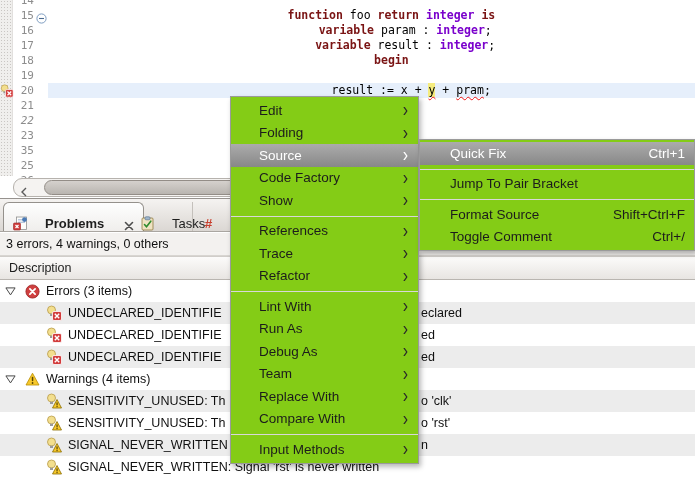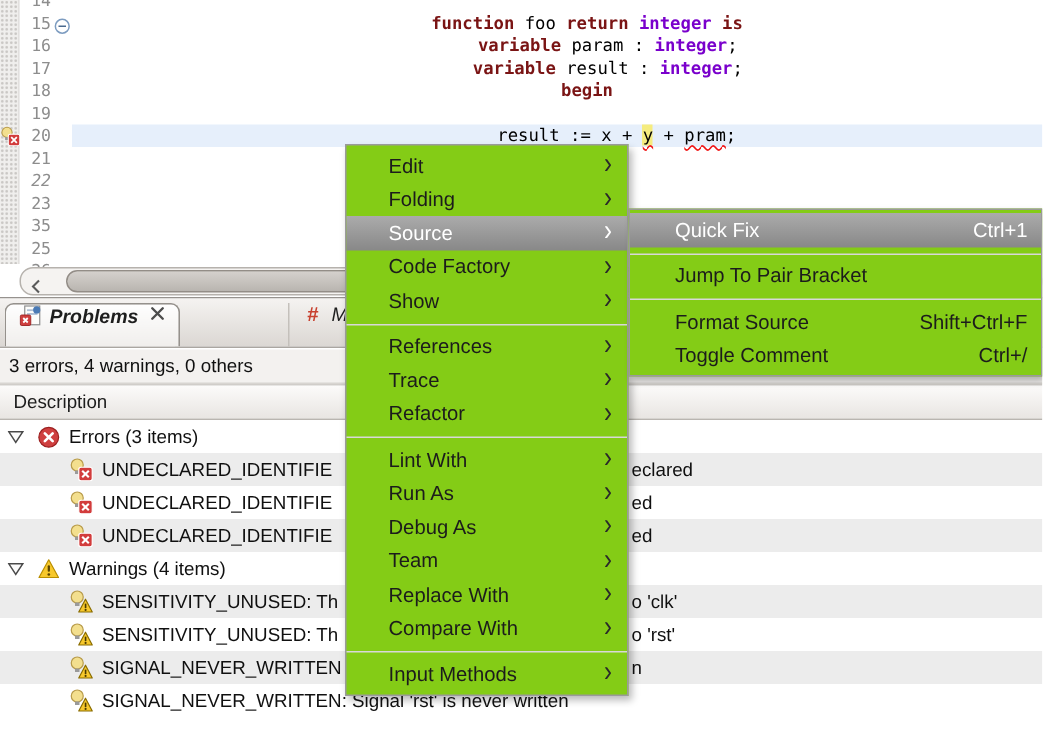--- a/index.html
+++ b/index.html
@@ -32,21 +32,21 @@
   #hscroll{position:absolute;left:13px;top:178px;right:0;height:19px;background:#f5f3f1;
       border:1px solid #b6b2ad;border-radius:9px;box-sizing:border-box;}
   #hscroll-arrow{position:absolute;left:6px;top:4px;width:8px;height:10px;}
   #hscroll-thumb{position:absolute;left:30px;top:1px;width:640px;height:15px;
       background:linear-gradient(#d5d1cd,#b9b5b0);border:1px solid #938d87;border-radius:8px;box-sizing:border-box;}
 
   
   #panel{position:absolute;left:0;top:198px;width:695px;height:292px;background:#fff;border-top:1px solid #96928e;box-sizing:border-box;}
   #tabbar{position:absolute;left:0;top:0;width:695px;height:33px;
       background:linear-gradient(#f5f3f1,#dbd7d3);border-bottom:1px solid #aaa6a1;box-sizing:border-box;}
-  .tab{display:flex;align-items:flex-start;gap:5px;font-size:13px;color:#1e1e1e;font-style:italic;}
+  .tab{display:flex;align-items:flex-end;gap:17px;font-size:13px;color:#1e1e1e;}
   .tab.active{position:absolute;left:3px;top:3px;height:29px;padding:0 9px;
       background:linear-gradient(#fefefe,#f0eeec);border:1px solid #95918c;border-bottom:none;
       border-radius:6px 6px 0 0;font-weight:bold;box-sizing:border-box;}
   .tab.flat{position:absolute;top:3px;height:29px;padding:0 8px;}
   #tab-tasks{left:132px;}
   #tab-ma{left:192px;border-left:1px solid #c4c0bb;}
   .ticon{display:inline-flex;width:15px;height:15px;align-items:center;justify-content:center;}
   .ticon.close{width:11px;height:11px;margin-left:2px;}
   .hashglyph{color:#c8402f;font-weight:bold;font-size:13.5px;}
 
@@ -151,20 +151,30 @@
               <path d="M2.5 9 L5.5 12 M5.5 9 L2.5 12" stroke="#fff" stroke-width="1.2"></path>
             </svg>
           </span>
         <span>Problems</span>
         <span class="ticon close">
             <svg width="10" height="10" viewBox="0 0 10 10">
               <path d="M1.5 1.5 L8.5 8.5 M8.5 1.5 L1.5 8.5" stroke="#4d4d4d" stroke-width="1.6" stroke-linecap="round"></path>
             </svg>
           </span>
       </div>
+      <div class="tab flat" id="tab-tasks">
+        <span class="ticon">
+            <svg width="15" height="15" viewBox="0 0 15 15">
+              <rect x="2" y="2" width="11" height="12" rx="1" fill="#efe3c2" stroke="#8f7a3f" stroke-width="0.8"></rect>
+              <rect x="5" y="0.8" width="5" height="3" rx="1" fill="#9fb6cd" stroke="#5f7a94" stroke-width="0.7"></rect>
+              <path d="M4.5 8.5 L6.5 10.8 L10.8 5.2" fill="none" stroke="#2e8b2e" stroke-width="1.6" stroke-linecap="round"></path>
+            </svg>
+          </span>
+        <span>Tasks</span>
+      </div>
       <div class="tab flat" id="tab-ma">
         <span class="ticon hashglyph">#</span>
         <span>Ma</span>
       </div>
     </div>
     <div id="summary">3 errors, 4 warnings, 0 others</div>
     <div id="colheader">
       <span>Description</span>
     </div>
     <div id="rows">

